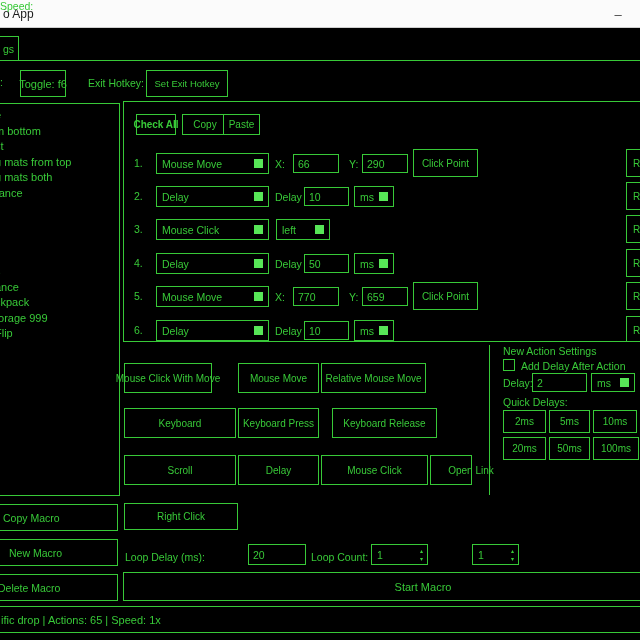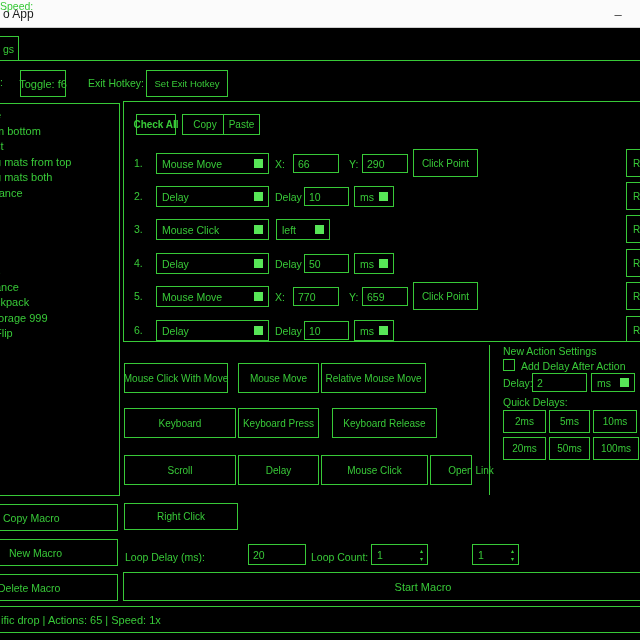--- a/index.html
+++ b/index.html
@@ -52,21 +52,21 @@
   .lblX{ position:absolute; left:151px; top:5px; }
   .inX{ left:169px; width:46px; }
   .lblY{ position:absolute; left:225px; top:5px; }
   .inY{ left:238px; width:46px; }
   .lblD{ position:absolute; left:151px; top:5px; }
   .inD{ left:180px; width:45px; }
   .btn-clickpoint{ position:absolute; left:289px; top:-4px; width:65px; height:28px; }
   .btn-remove{ position:absolute; left:502px; top:-4px; width:75px; height:28px; justify-content:flex-start; padding-left:6px; }
 
   
-  #ab-mcwm{ left:124px; top:363px; width:104px; height:30px; }
+  #ab-mcwm{ left:124px; top:363px; width:88px; height:30px; }
   #ab-mm{   left:238px; top:363px; width:81px;  height:30px; }
   #ab-rmm{  left:321px; top:363px; width:105px; height:30px; }
   #ab-kb{   left:124px; top:408px; width:112px; height:30px; }
   #ab-kbp{  left:238px; top:408px; width:81px;  height:30px; }
   #ab-kbr{  left:332px; top:408px; width:105px; height:30px; }
   #ab-scroll{left:124px; top:455px; width:112px; height:30px; }
   #ab-delay{ left:238px; top:455px; width:81px;  height:30px; }
   #ab-mc{    left:321px; top:455px; width:107px; height:30px; }
   #ab-ol{    left:430px; top:455px; width:28px;  height:30px;padding-left:40px; }
   #ab-rc{    left:124px; top:503px; width:114px; height:27px; }

